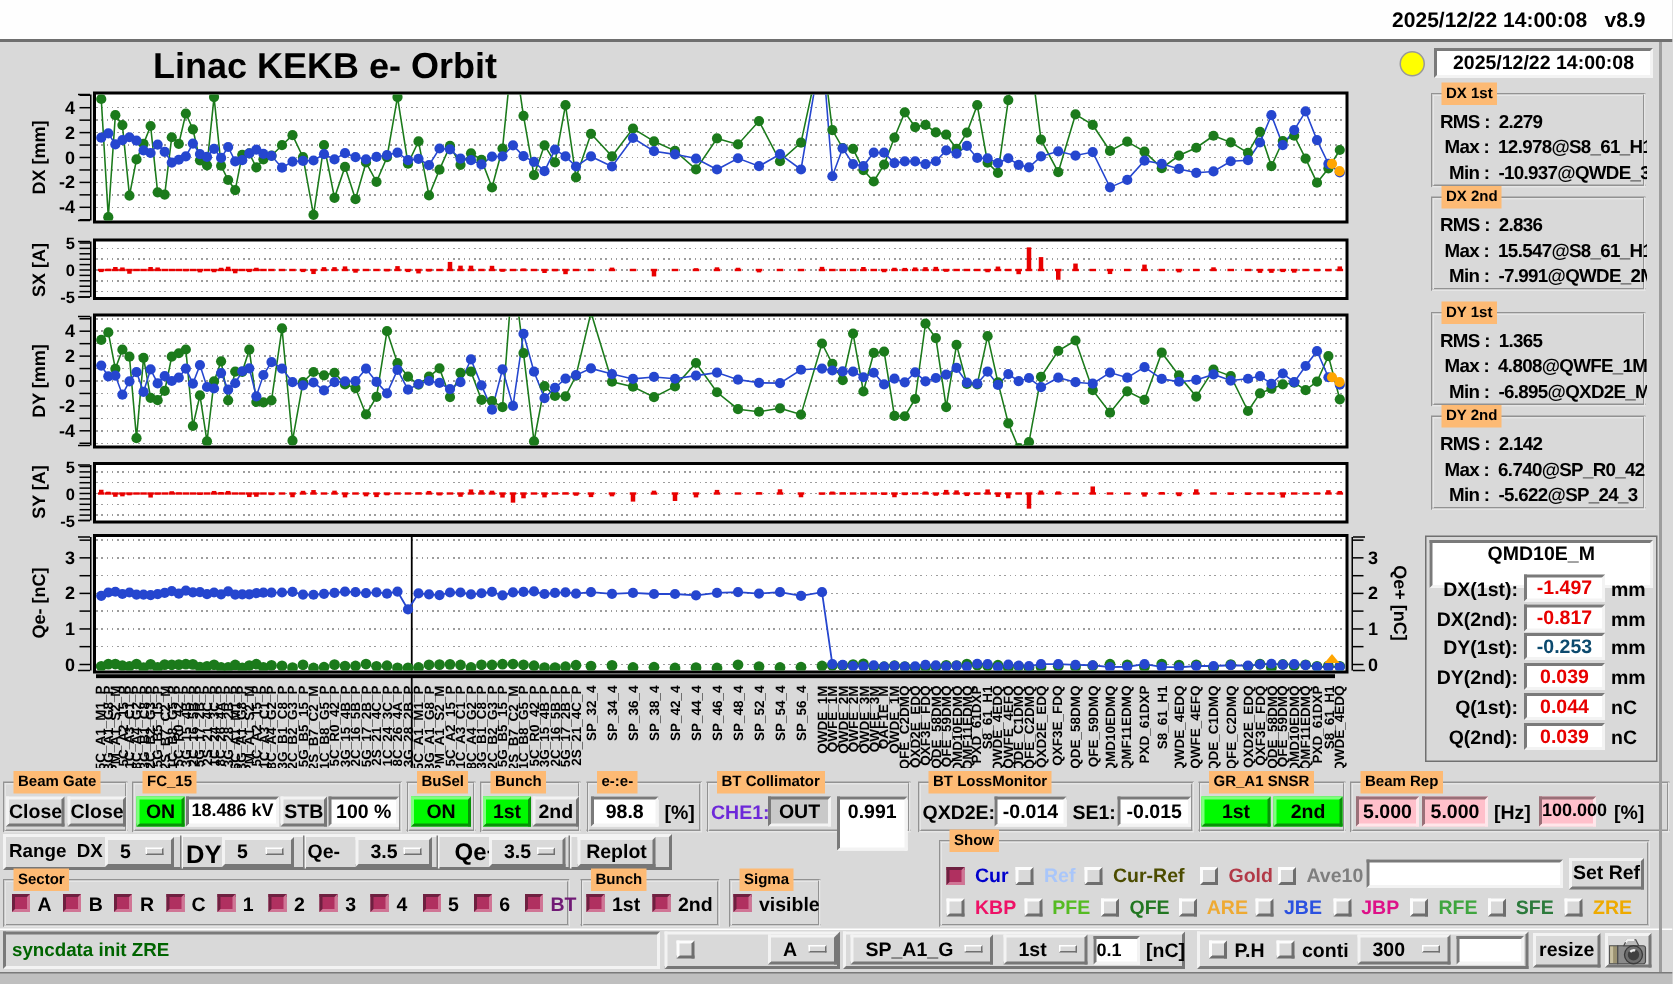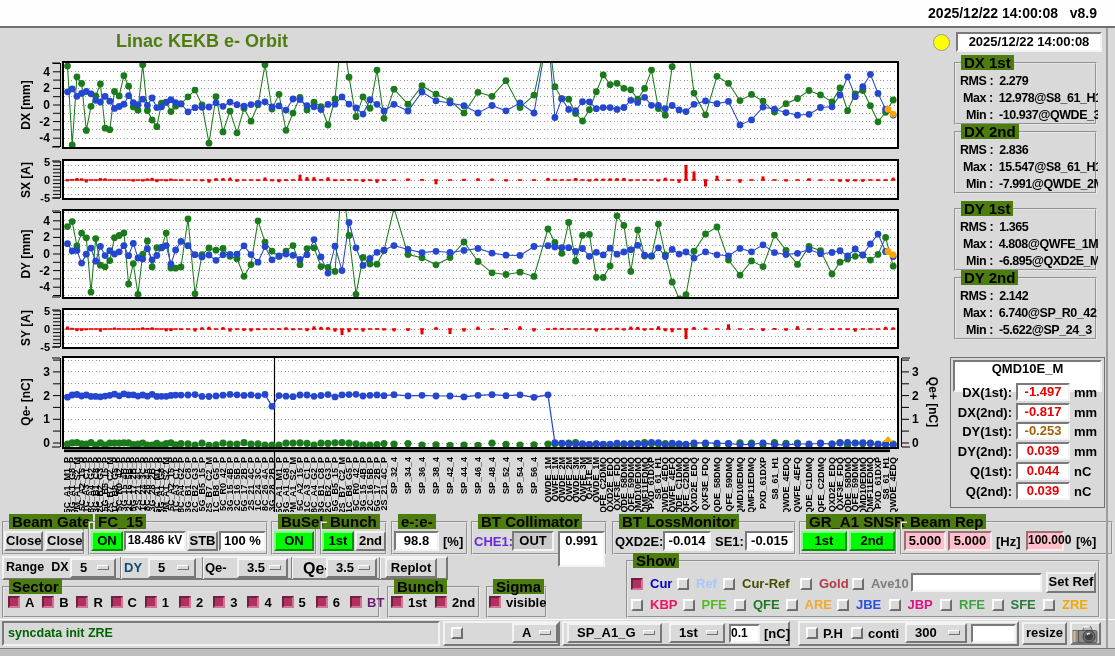--- a/index.html
+++ b/index.html
@@ -11,37 +11,37 @@
  font-weight:bold;font-size:13px;text-align:center;color:#000}
 .gbtn{background:#00fa00;border:2px solid;border-color:#7dff7d #089108 #089108 #7dff7d;
  font-weight:bold;font-size:13px;text-align:center;color:#000}
 .entry{background:#fff;border:2px solid;border-color:#7a7a7a #f3f3f3 #f3f3f3 #7a7a7a;
  font-weight:bold;font-size:13px;text-align:center;color:#000;white-space:nowrap;overflow:hidden}
 .obtn{background:#c9c9c9;border:2px solid;border-color:#7a7a7a #f3f3f3 #f3f3f3 #7a7a7a;
  font-weight:bold;font-size:13px;text-align:center;color:#000}
 .pink{background:#ffc0cb;border:2px solid;border-color:#9a7078 #ffe6ea #ffe6ea #9a7078;
  font-weight:bold;font-size:13px;text-align:center;color:#000}
 .grp{border:2px groove #e6e6e6;position:absolute}
-.grp>.lg{position:absolute;top:-9px;left:5px;background:#4d7c0f;padding:0 3px;
- font-weight:bold;font-size:15px;white-space:nowrap;line-height:15px}
+.grp>.lg{position:absolute;top:-9px;left:5px;background:#fdba74;padding:0 3px;
+ font-weight:bold;font-size:10px;white-space:nowrap;line-height:15px}
 .cb{width:12px;height:12px;display:inline-block;background:#d9d9d9;
  border:2px solid;border-color:#fcfcfc #6e6e6e #6e6e6e #fcfcfc;vertical-align:-2px}
 .cb.on{background:#b03060;border-color:#6e2040 #d07595 #d07595 #6e2040}
 .lbl{font-weight:bold;font-size:13px;color:#000;white-space:nowrap}
 .dd{background:#d9d9d9;border:2px solid;border-color:#f3f3f3 #777 #777 #f3f3f3;
  font-weight:bold;font-size:13px;color:#000;position:absolute}
 .dd .mark{position:absolute;right:5px;top:50%;margin-top:-3px;width:12px;height:5px;
  background:#d9d9d9;border:1px solid;border-color:#fff #707070 #707070 #fff}
 </style></head><body>
 
 <div class="abs" style="left:0;top:0;width:1115px;height:26px;background:#fefefe"></div>
 <div class="abs b" style="right:18px;top:5px;font-size:14px">2025/12/22 14:00:08&nbsp;&nbsp;&nbsp;v8.9</div>
 <div class="abs" style="left:0;top:26px;width:1115px;height:2px;background:#6f6f6f"></div>
 
-<div class="abs b" style="left:116px;top:31px;font-size:18px;color:#4d7c0f">Linac KEKB e- Orbit</div>
+<div class="abs b" style="left:102px;top:31px;font-size:24px;color:#000000">Linac KEKB e- Orbit</div>
 
 <div class="abs" style="left:933px;top:34px;width:17px;height:17px;border-radius:50%;background:#ffff00;border:1px solid #999"></div>
 <div class="abs sunk b" style="left:956px;top:32px;width:146px;height:20px;font-size:13px;text-align:center;line-height:16px">2025/12/22 14:00:08</div>
 
 <div class="abs" style="left:0;top:0">
     <svg width="940" height="525" font-family="Liberation Sans, sans-serif" fill="#000" style="position:absolute;left:0;top:0">
 <defs>
         <clipPath id="cDX">
           <rect x="64" y="63" width="833" height="84"></rect>
         </clipPath>
@@ -1364,21 +1364,21 @@
 </div>
 <div class="abs" style="left:950px;top:357px;width:155px;height:151px;border:1px solid #707070;background:#d9d9d9">
 <div class="sunk b" style="position:absolute;left:2px;top:2px;width:149px;height:32px;font-size:13px;text-align:center;line-height:13px">QMD10E_M</div>
 <div class="lbl" style="position:absolute;right:92px;top:27px;font-size:13px">DX(1st):</div>
 <div class="entry" style="position:absolute;left:65px;top:25px;width:54px;height:18px;line-height:14px;color:#e80000;font-size:13px">-1.497</div>
 <div class="lbl" style="position:absolute;left:123px;top:27px;font-size:13px">mm</div>
     <div class="lbl" style="position:absolute;right:92px;top:47px;font-size:13px">DX(2nd):</div>
 <div class="entry" style="position:absolute;left:65px;top:45px;width:54px;height:18px;line-height:14px;color:#e80000;font-size:13px">-0.817</div>
 <div class="lbl" style="position:absolute;left:123px;top:47px;font-size:13px">mm</div>
     <div class="lbl" style="position:absolute;right:92px;top:66px;font-size:13px">DY(1st):</div>
-<div class="entry" style="position:absolute;left:65px;top:64px;width:54px;height:18px;line-height:14px;color:#a16207;font-size:13px">-0.253</div>
+<div class="entry" style="position:absolute;left:65px;top:64px;width:54px;height:18px;line-height:14px;color:#0c4a6e;font-size:13px">-0.253</div>
 <div class="lbl" style="position:absolute;left:123px;top:66px;font-size:13px">mm</div>
     <div class="lbl" style="position:absolute;right:92px;top:86px;font-size:13px">DY(2nd):</div>
 <div class="entry" style="position:absolute;left:65px;top:84px;width:54px;height:18px;line-height:14px;color:#e80000;font-size:13px">0.039</div>
 <div class="lbl" style="position:absolute;left:123px;top:86px;font-size:13px">mm</div>
     <div class="lbl" style="position:absolute;right:92px;top:106px;font-size:13px">Q(1st):</div>
 <div class="entry" style="position:absolute;left:65px;top:104px;width:54px;height:18px;line-height:14px;color:#e80000;font-size:13px">0.044</div>
 <div class="lbl" style="position:absolute;left:123px;top:106px;font-size:13px">nC</div>
     <div class="lbl" style="position:absolute;right:92px;top:126px;font-size:13px">Q(2nd):</div>
 <div class="entry" style="position:absolute;left:65px;top:124px;width:54px;height:18px;line-height:14px;color:#e80000;font-size:13px">0.039</div>
 <div class="lbl" style="position:absolute;left:123px;top:126px;font-size:13px">nC</div>
@@ -1431,21 +1431,21 @@
     <span class="lg">Beam Rep</span>
   </div>
 <div class="abs pink" style="left:904px;top:531px;width:42px;height:20px;line-height:15px;font-size:13px">5.000</div>
 <div class="abs pink" style="left:948px;top:531px;width:44px;height:20px;line-height:15px;font-size:13px">5.000</div>
 <div class="abs lbl" style="left:996px;top:534px;font-size:13px;color:#000">[Hz]</div>
 <div class="abs pink" style="left:1026px;top:531px;width:38px;height:20px;line-height:15px;font-size:12px">100.000</div>
 <div class="abs lbl" style="left:1076px;top:534px;font-size:13px;color:#000">[%]</div>
 <div class="abs raised" style="left:2px;top:556px;width:446px;height:24px"></div>
 <div class="abs lbl" style="left:6px;top:560px;font-size:12.5px;color:#000">Range&nbsp;&nbsp;DX</div>
 <div class="dd" style="left:70px;top:558px;width:46px;height:20px;line-height:15px;padding-left:8px">5<span class="mark"></span></div>
-<div class="abs lbl" style="left:124px;top:560px;font-size:13px;color:#0c4a6e">DY</div>
+<div class="abs lbl" style="left:124px;top:560px;font-size:17px;color:#000000">DY</div>
 <div class="dd" style="left:148px;top:558px;width:48px;height:20px;line-height:15px;padding-left:8px">5<span class="mark"></span></div>
 <div class="abs lbl" style="left:205px;top:560px;font-size:13px;color:#000">Qe-</div>
 <div class="dd" style="left:237px;top:558px;width:51px;height:20px;line-height:15px;padding-left:8px">3.5<span class="mark"></span></div>
 <div class="abs lbl" style="left:303px;top:560px;font-size:16px;color:#000">Qe+</div>
 <div class="dd" style="left:326px;top:558px;width:51px;height:20px;line-height:15px;padding-left:8px">3.5<span class="mark"></span></div>
 <div class="abs btn" style="left:385px;top:558px;width:52px;height:20px;line-height:15px;font-size:13px">Replot</div>
 <div class="abs" style="left:120px;top:557px;width:2px;height:22px;border-left:1px solid #808080;border-right:1px solid #f5f5f5"></div>
 <div class="abs" style="left:202px;top:557px;width:2px;height:22px;border-left:1px solid #808080;border-right:1px solid #f5f5f5"></div>
 <div class="abs" style="left:291px;top:557px;width:2px;height:22px;border-left:1px solid #808080;border-right:1px solid #f5f5f5"></div>
 <div class="abs" style="left:379px;top:557px;width:2px;height:22px;border-left:1px solid #808080;border-right:1px solid #f5f5f5"></div>

